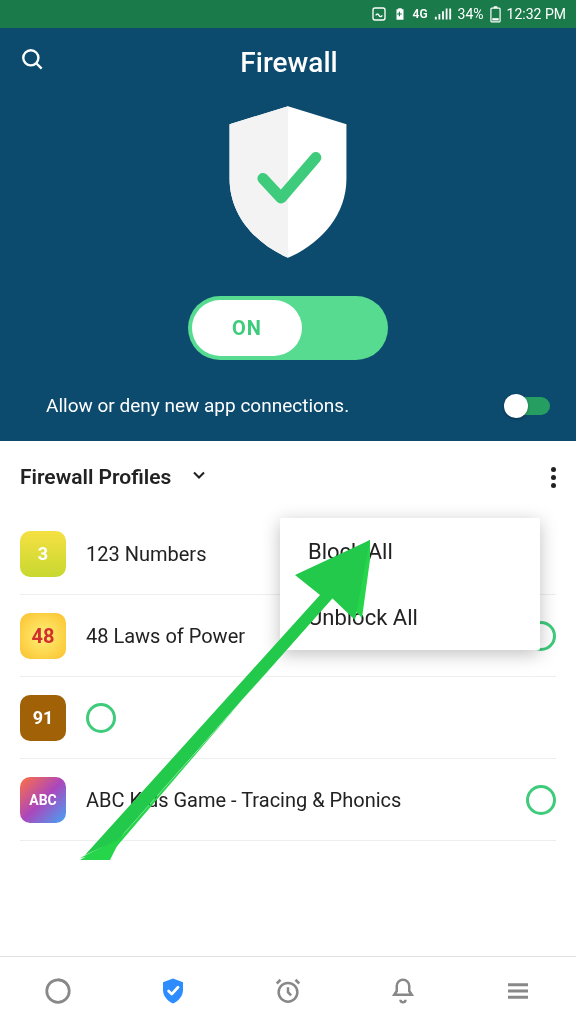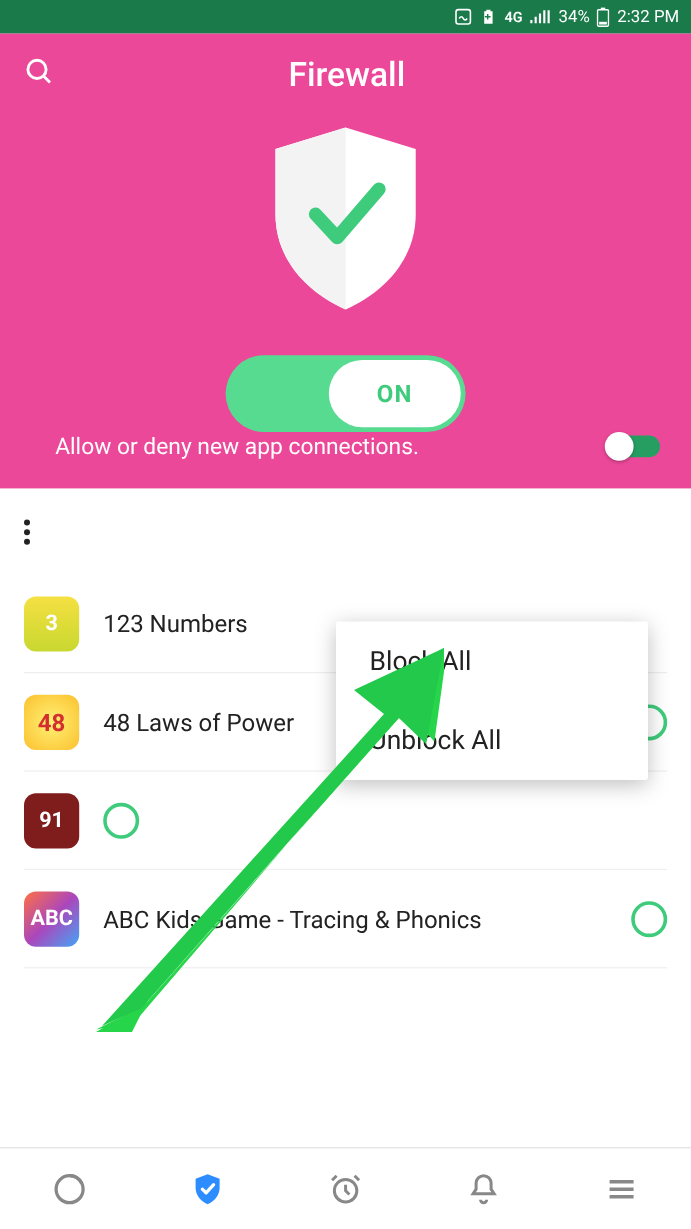--- a/index.html
+++ b/index.html
@@ -3,32 +3,32 @@
 <meta charset="utf-8">
 <style>
   * { box-sizing: border-box; margin: 0; padding: 0; }
   html, body { width: 576px; height: 1024px; font-family: -apple-system, Roboto, sans-serif; background: #fff; overflow: hidden; }
   
   
   .status-bar { height: 28px; background: #1a7a4a; display: flex; align-items: center; justify-content: flex-end; padding: 0 10px; color: #fff; font-size: 14px; gap: 6px; }
   .status-bar .sb-icon { display: inline-flex; align-items: center; }
   
   
-  .header { background: #ec4899; color: #fff; padding: 14px 20px 24px 20px; }
+  .header { background: #0c4a6e; color: #fff; padding: 14px 20px 24px 20px; }
   .header-top { display: flex; align-items: center; height: 40px; }
   .header-title { flex: 1; text-align: center; font-size: 28px; font-weight: 500; margin-right: 24px; }
   .shield-wrap { display: flex; justify-content: center; margin-top: 20px; }
   .shield { width: 140px; height: 160px; position: relative; }
   .shield svg { width: 100%; height: 100%; }
   
   .big-toggle-wrap { display: flex; justify-content: center; margin-top: 34px; }
-  .big-toggle { width: 200px; height: 64px; background: #56db91; border-radius: 40px; display: flex; align-items: center; justify-content: flex-end; position: relative; }
+  .big-toggle { width: 200px; height: 64px; background: #56db91; border-radius: 40px; display: flex; align-items: center; justify-content: flex-start; position: relative; }
   .big-toggle .knob { width: 110px; height: 56px; background: #fff; border-radius: 34px; margin: 4px; display: flex; align-items: center; justify-content: center; color: #3ecb7b; font-weight: 700; font-size: 20px; letter-spacing: 1px; }
   
-  .allow-row { display: flex; align-items: center; justify-content: space-between; padding: 0 6px 0 26px; }
+  .allow-row { display: flex; align-items: center; justify-content: space-between; margin-top: 34px; padding: 0 6px 0 26px; }
   .allow-row .label { font-size: 19px; color: #fff; }
   .small-toggle { width: 44px; height: 18px; background: #269e62; border-radius: 10px; position: relative; }
   .small-toggle .knob { position: absolute; width: 24px; height: 24px; background: #fff; border-radius: 50%; left: -2px; top: -3px; box-shadow: 0 1px 3px rgba(0,0,0,.3); }
   
   
   .profiles { padding: 0 20px; }
   .profiles-header { height: 72px; display: flex; align-items: center; justify-content: space-between; }
   .profiles-header .left { display: flex; align-items: center; gap: 18px; }
   .profiles-header .title { font-size: 21px; font-weight: 600; color: #222; }
   .profiles-header .dots { font-size: 24px; color: #222; display: flex; flex-direction: column; gap: 3px; align-items: center; }
@@ -36,22 +36,22 @@
   
   .app-list { }
   .app-row { display: flex; align-items: center; height: 82px; border-bottom: 1px solid #eee; gap: 20px; }
   .app-row:first-child { border-top: none; }
   .app-icon { width: 46px; height: 46px; border-radius: 10px; flex-shrink: 0; display: flex; align-items: center; justify-content: center; font-weight: 700; color: #fff; font-size: 18px; }
   .app-name { flex: 1; font-size: 20px; color: #222; }
   .app-circle { width: 30px; height: 30px; border: 3px solid #3ecb7b; border-radius: 50%; }
   
   .ic-123 { background: linear-gradient(#f5e042,#c8d830); }
   .ic-48 { background: radial-gradient(circle,#fff176,#fbc02d); color:#d32f2f; font-size:20px; }
-  .ic-91 { background: #7f1d1d; font-size:18px; }
-  .ic-abc { background: linear-gradient(135deg,#ff7043,#ab47bc,#42a5f5); font-size:18px; }
+  .ic-91 { background: #a16207; font-size:18px; }
+  .ic-abc { background: linear-gradient(135deg,#ff7043,#ab47bc,#42a5f5); font-size:14px; }
   
   
   .popup { position: absolute; top: 518px; left: 280px; width: 260px; background: #fff; box-shadow: 0 4px 18px rgba(0,0,0,.25); border-radius: 2px; z-index: 50; }
   .popup-item { height: 66px; display: flex; align-items: center; padding: 0 28px; font-size: 22px; color: #222; }
   
   
   .arrow { position: absolute; left: 80px; top: 540px; z-index: 60; pointer-events: none; }
   
   
   .bottom-nav { position: absolute; bottom: 0; left: 0; right: 0; height: 68px; background: #fff; border-top: 1px solid #e0e0e0; display: flex; align-items: center; justify-content: space-around; }
@@ -80,21 +80,21 @@
       </svg>
   </span>
   <span>34%</span>
   <span class="sb-icon">
     <svg width="11" height="17" viewBox="0 0 12 18">
         <rect x="1" y="2" width="10" height="15" rx="1" fill="none" stroke="#fff" stroke-width="1.3"></rect>
         <rect x="4" y="0" width="4" height="2" fill="#fff"></rect>
         <rect x="2.5" y="13" width="7" height="2.5" fill="#fff"></rect>
       </svg>
   </span>
-  <span>2:32 PM</span>
+  <span>12:32 PM</span>
 </div>
 
 <div class="header">
   <div class="header-top">
     <span>
       <svg width="26" height="26" viewBox="0 0 24 24" fill="none" stroke="#fff" stroke-width="2.2">
           <circle cx="10" cy="10" r="7"></circle>
           <line x1="20" y1="20" x2="15" y2="15"></line>
         </svg>
     </span>
@@ -117,20 +117,28 @@
   <div class="allow-row">
     <div class="label">Allow or deny new app connections.</div>
     <div class="small-toggle">
       <div class="knob"></div>
     </div>
   </div>
 </div>
 
 <div class="profiles">
   <div class="profiles-header">
+    <div class="left">
+      <span class="title">Firewall Profiles</span>
+      <span>
+        <svg width="20" height="20" viewBox="0 0 24 24" fill="none" stroke="#222" stroke-width="2.5">
+            <polyline points="6 9 12 15 18 9"></polyline>
+          </svg>
+      </span>
+    </div>
     <div class="dots">
       <span></span>
         <span></span>
         <span></span>
     </div>
   </div>
 
   <div class="app-list">
     <div class="app-row">
       <div class="app-icon ic-123">3</div>

